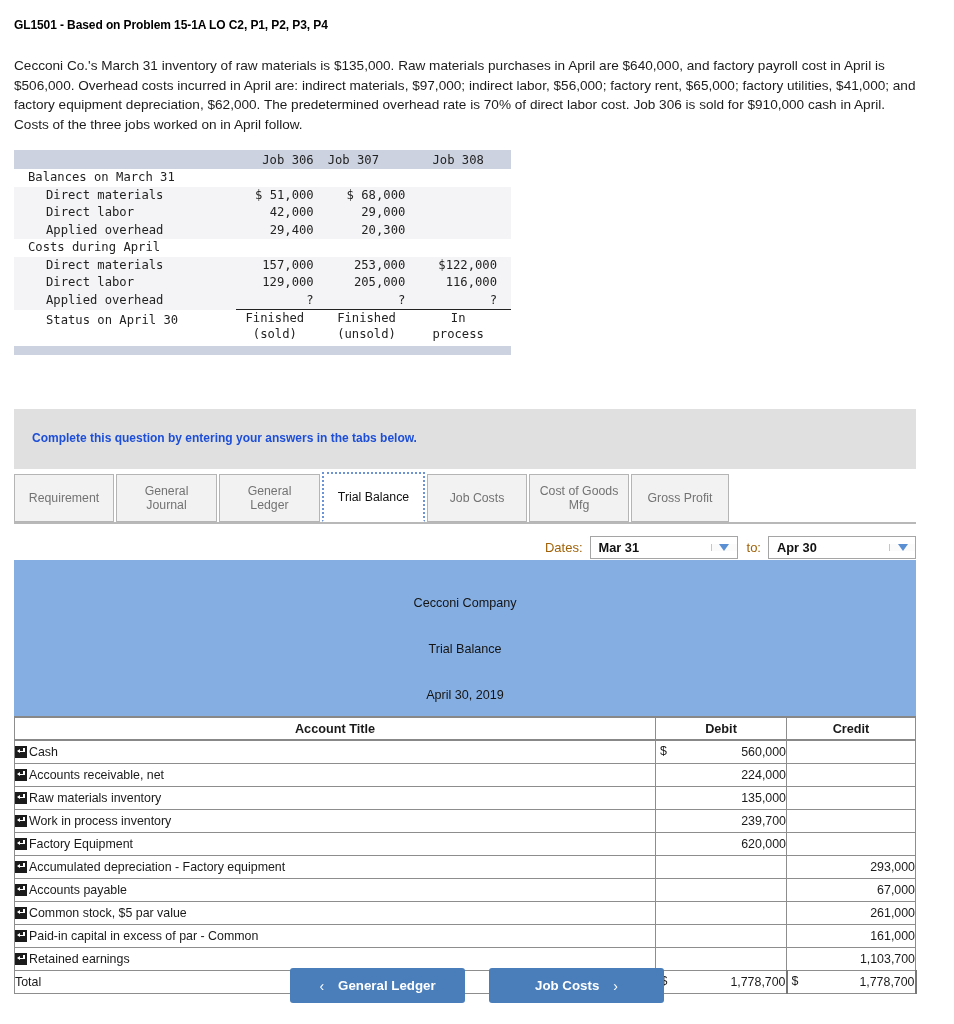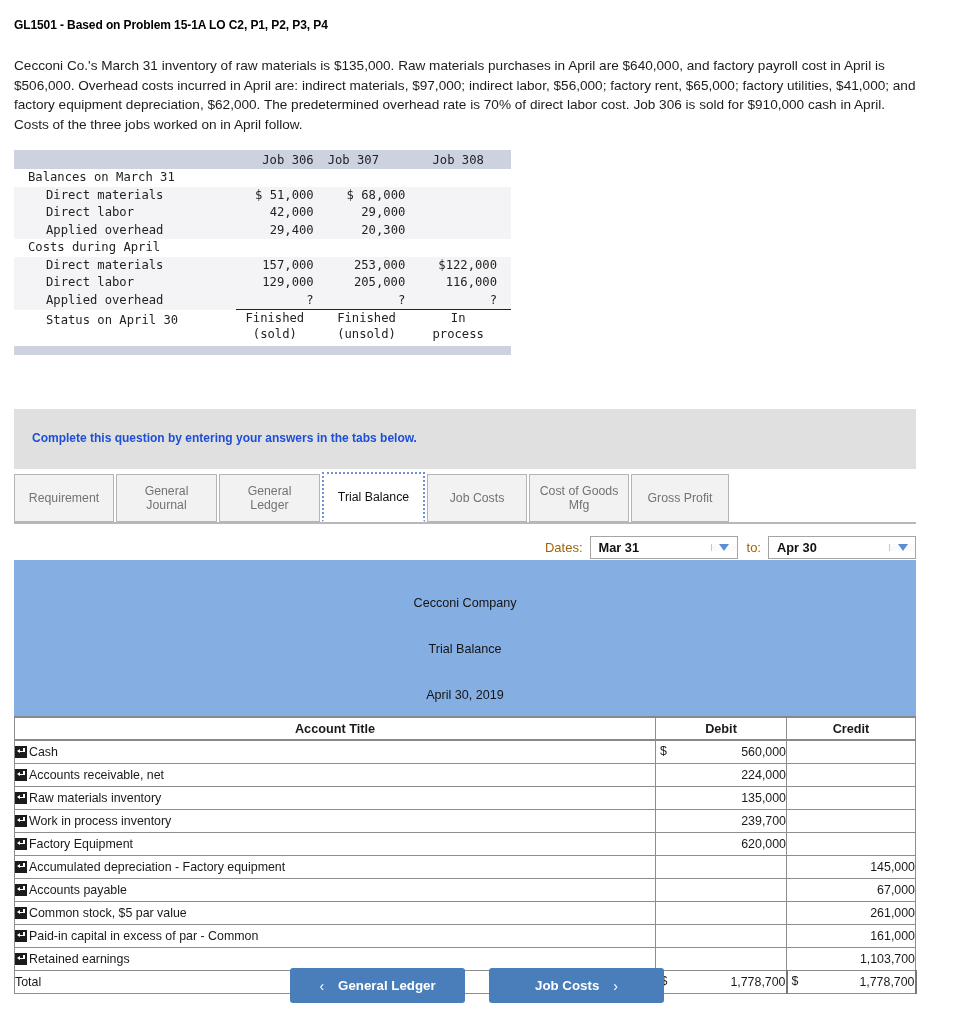--- a/index.html
+++ b/index.html
@@ -478,21 +478,21 @@
           <td class="money"><span></span></td>
         </tr>
         <tr>
           <td class="acct"><span class="ret-icon"><span class="ret-hook"></span></span><span class="acct-text">Factory Equipment</span></td>
           <td class="money"><span>620,000</span></td>
           <td class="money"><span></span></td>
         </tr>
         <tr>
           <td class="acct"><span class="ret-icon"><span class="ret-hook"></span></span><span class="acct-text">Accumulated depreciation - Factory equipment</span></td>
           <td class="money"><span></span></td>
-          <td class="money"><span>145,000</span></td>
+          <td class="money"><span>293,000</span></td>
         </tr>
         <tr>
           <td class="acct"><span class="ret-icon"><span class="ret-hook"></span></span><span class="acct-text">Accounts payable</span></td>
           <td class="money"><span></span></td>
           <td class="money"><span>67,000</span></td>
         </tr>
         <tr>
           <td class="acct"><span class="ret-icon"><span class="ret-hook"></span></span><span class="acct-text">Common stock, $5 par value</span></td>
           <td class="money"><span></span></td>
           <td class="money"><span>261,000</span></td>

